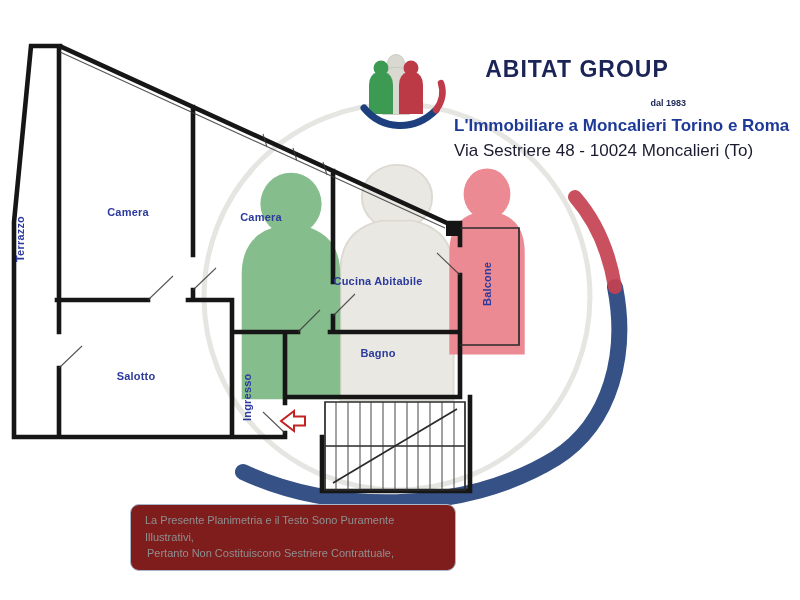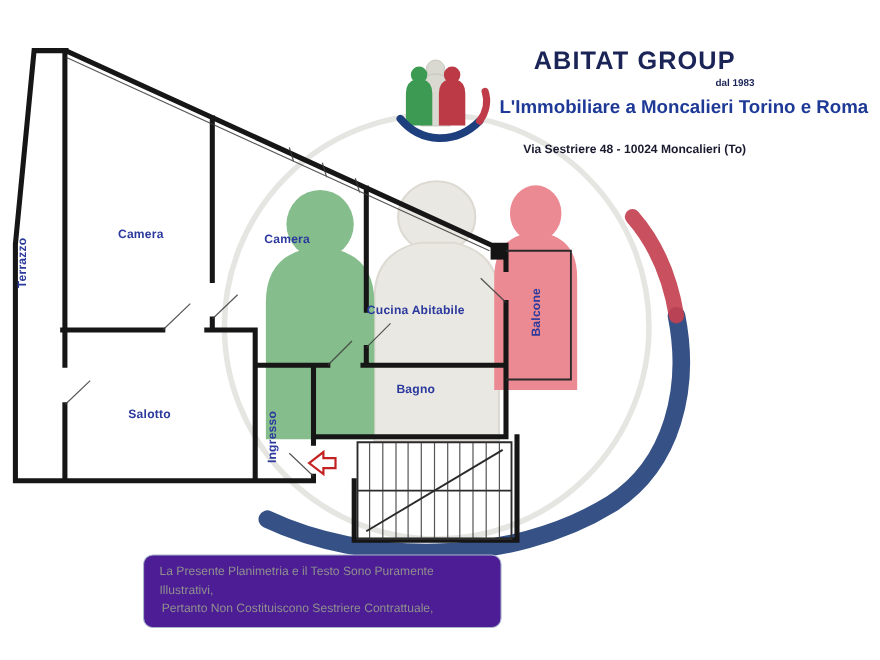--- a/index.html
+++ b/index.html
@@ -13,31 +13,31 @@
   .thin{stroke:#2a2a2a;stroke-width:1.7;fill:none;}
   .xthin{stroke:#3a3a3a;stroke-width:1.1;fill:none;opacity:.85;}
   .rl{font-family:"Liberation Sans",sans-serif;font-size:11px;font-weight:bold;
       fill:#2b3a9c;letter-spacing:.2px;}
 
   
   .logo-block{position:absolute;left:352px;top:40px;width:348px;}
   .logo-icon{position:absolute;left:0;top:6px;}
   .logo-text{margin-left:102px;text-align:center;}
   .agency-name{font-size:23px;font-weight:bold;color:#1b2456;letter-spacing:1px;
-               margin:3px;line-height:1.05;}
+               margin:17px;line-height:1.05;}
   .agency-since{font-size:9px;font-weight:bold;color:#1b2456;text-align:right;
                 padding-right:14px;margin-top:1px;}
   .agency-tagline{font-size:17px;font-weight:bold;color:#1e3a96;margin-top:8px;
                   white-space:nowrap;}
-  .agency-address{font-size:11px;font-weight:bold;color:#1b1b30;margin-top:22px;
+  .agency-address{font-size:17px;font-weight:normal;color:#1b1b30;margin-top:5px;
                   white-space:nowrap;}
 
   
   .disclaimer{position:absolute;left:130px;top:504px;width:300px;
-              border:1.5px solid #a9b7cc;border-radius:9px;background:#4c1d95;
+              border:1.5px solid #a9b7cc;border-radius:9px;background:#7f1d1d;
               padding:7px 10px 8px 14px;font-size:11px;color:#8f8f8f;
               line-height:1.5;}
   .disclaimer .l2{margin-left:2px;}
 </style>
 </head>
 <body>
 
 <div id="screen">
 
   <svg class="plan" width="800" height="600" viewBox="0 0 800 600">

